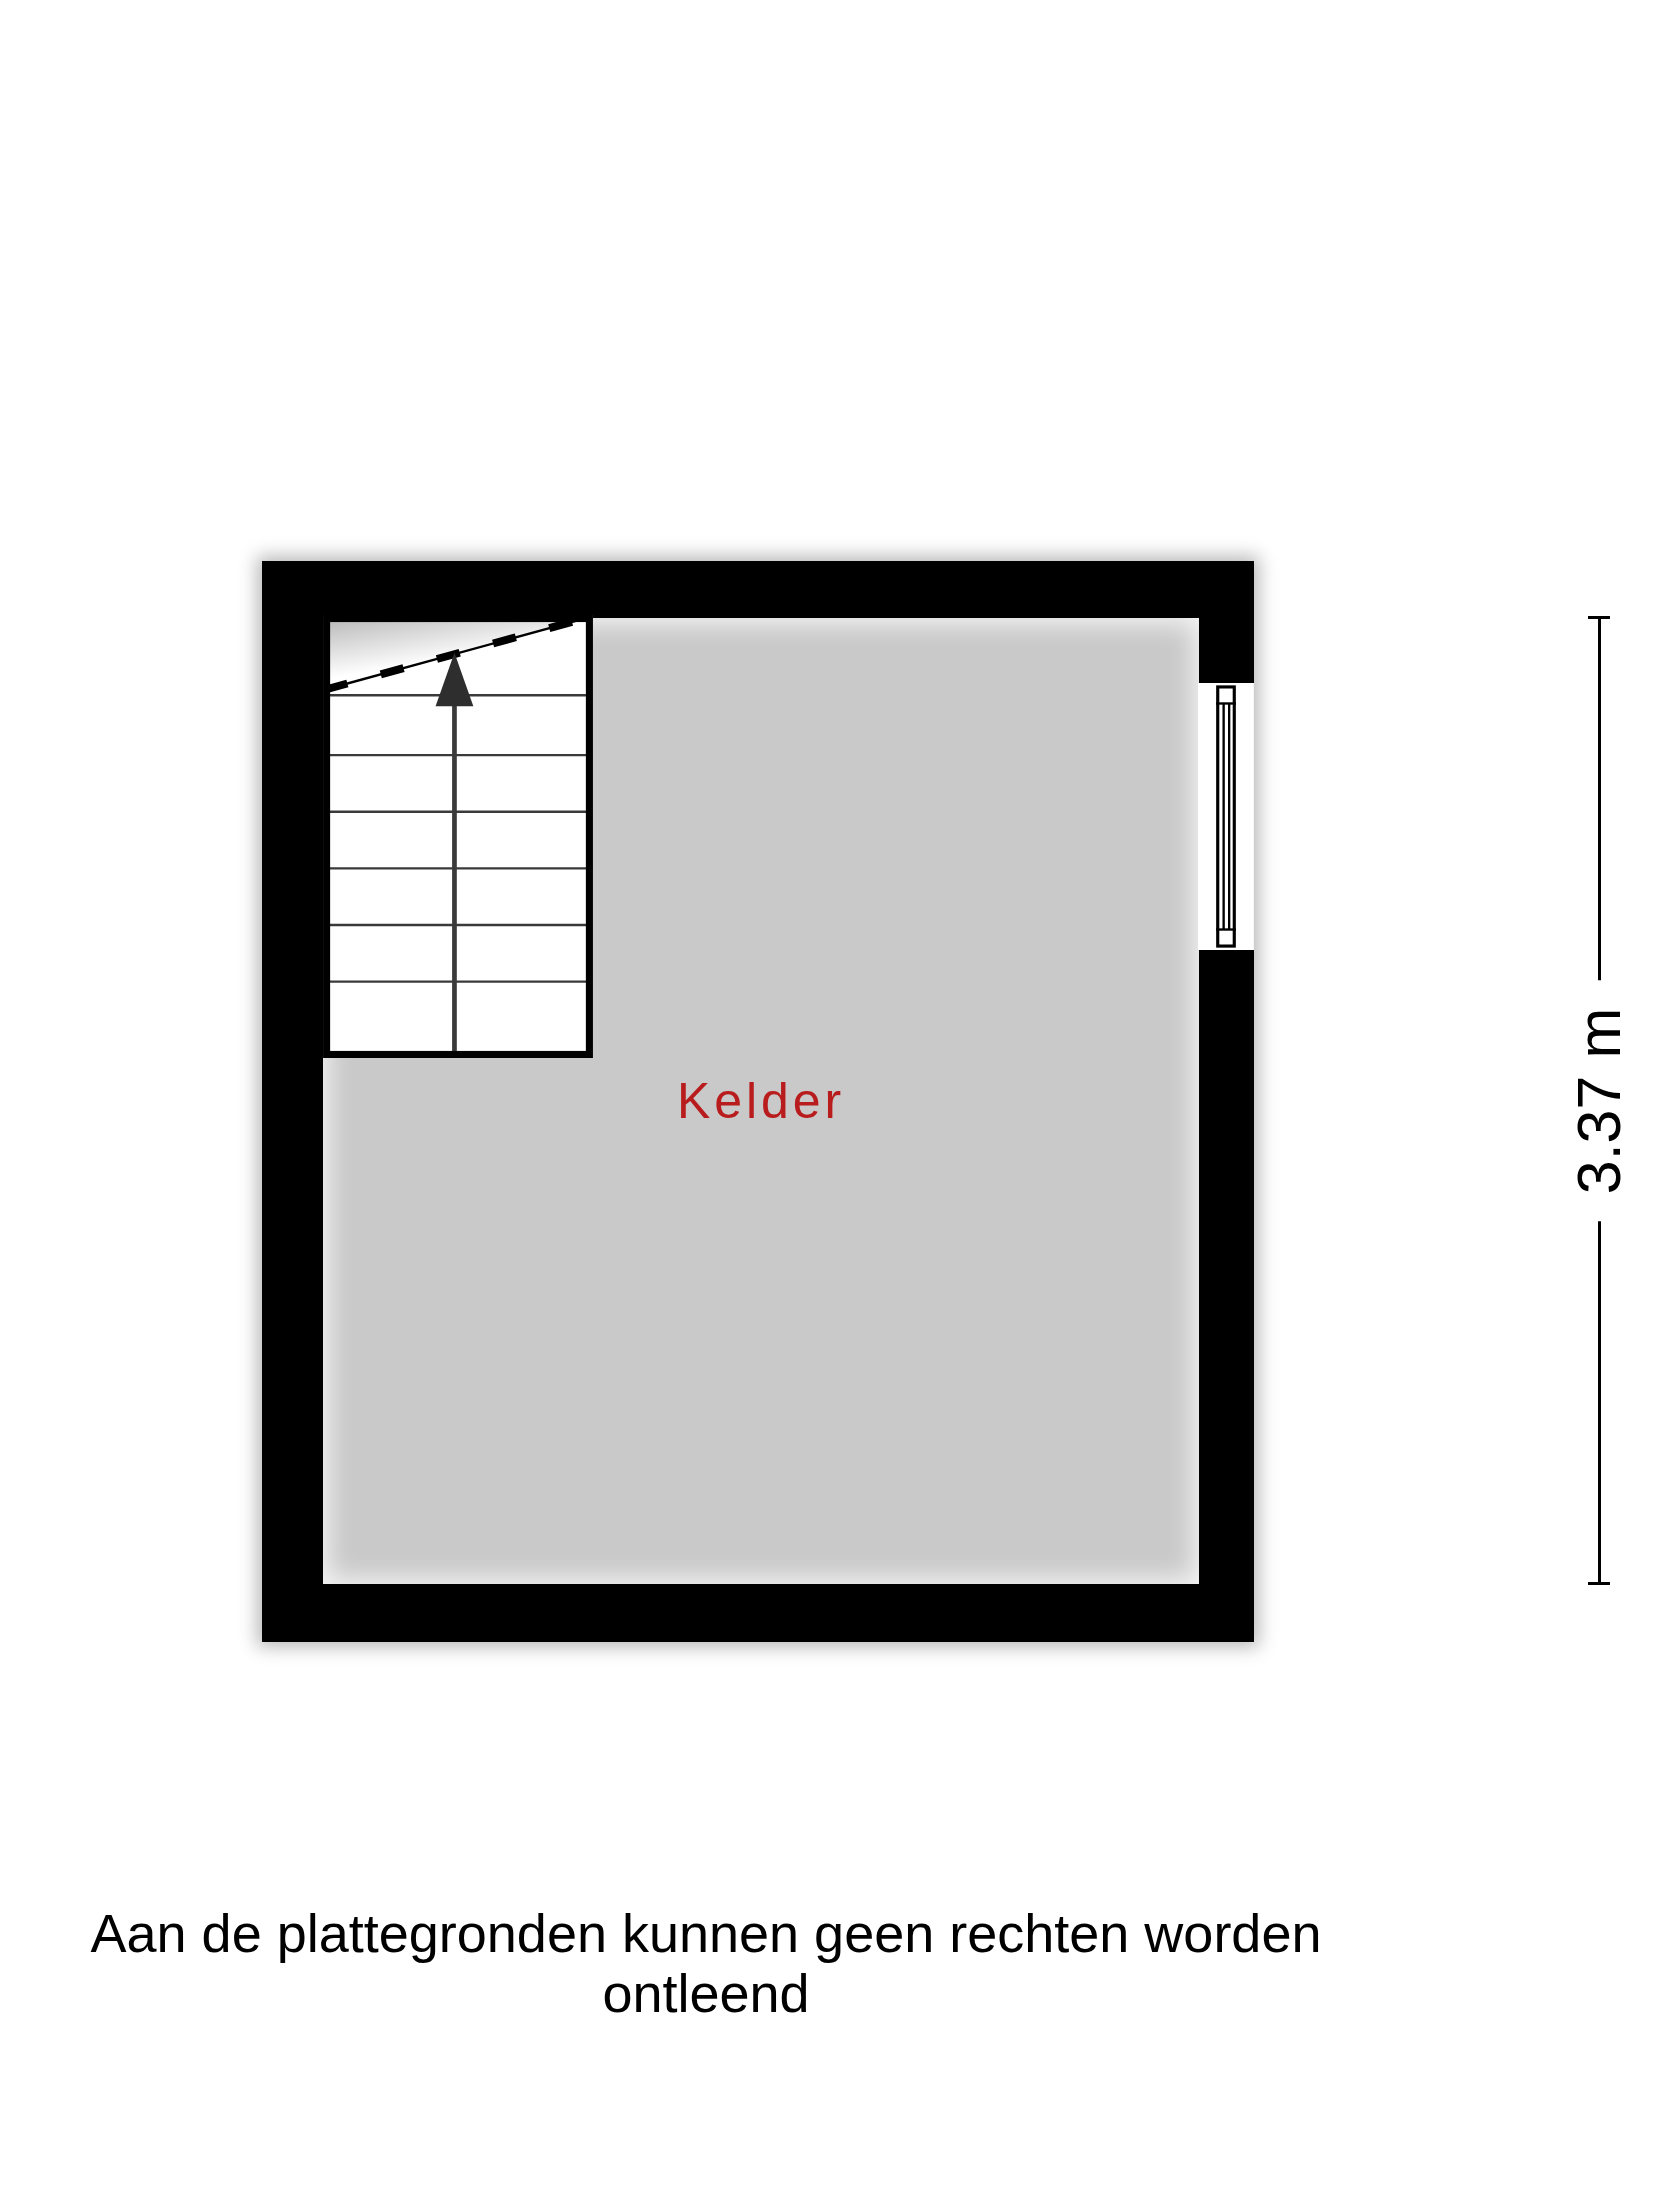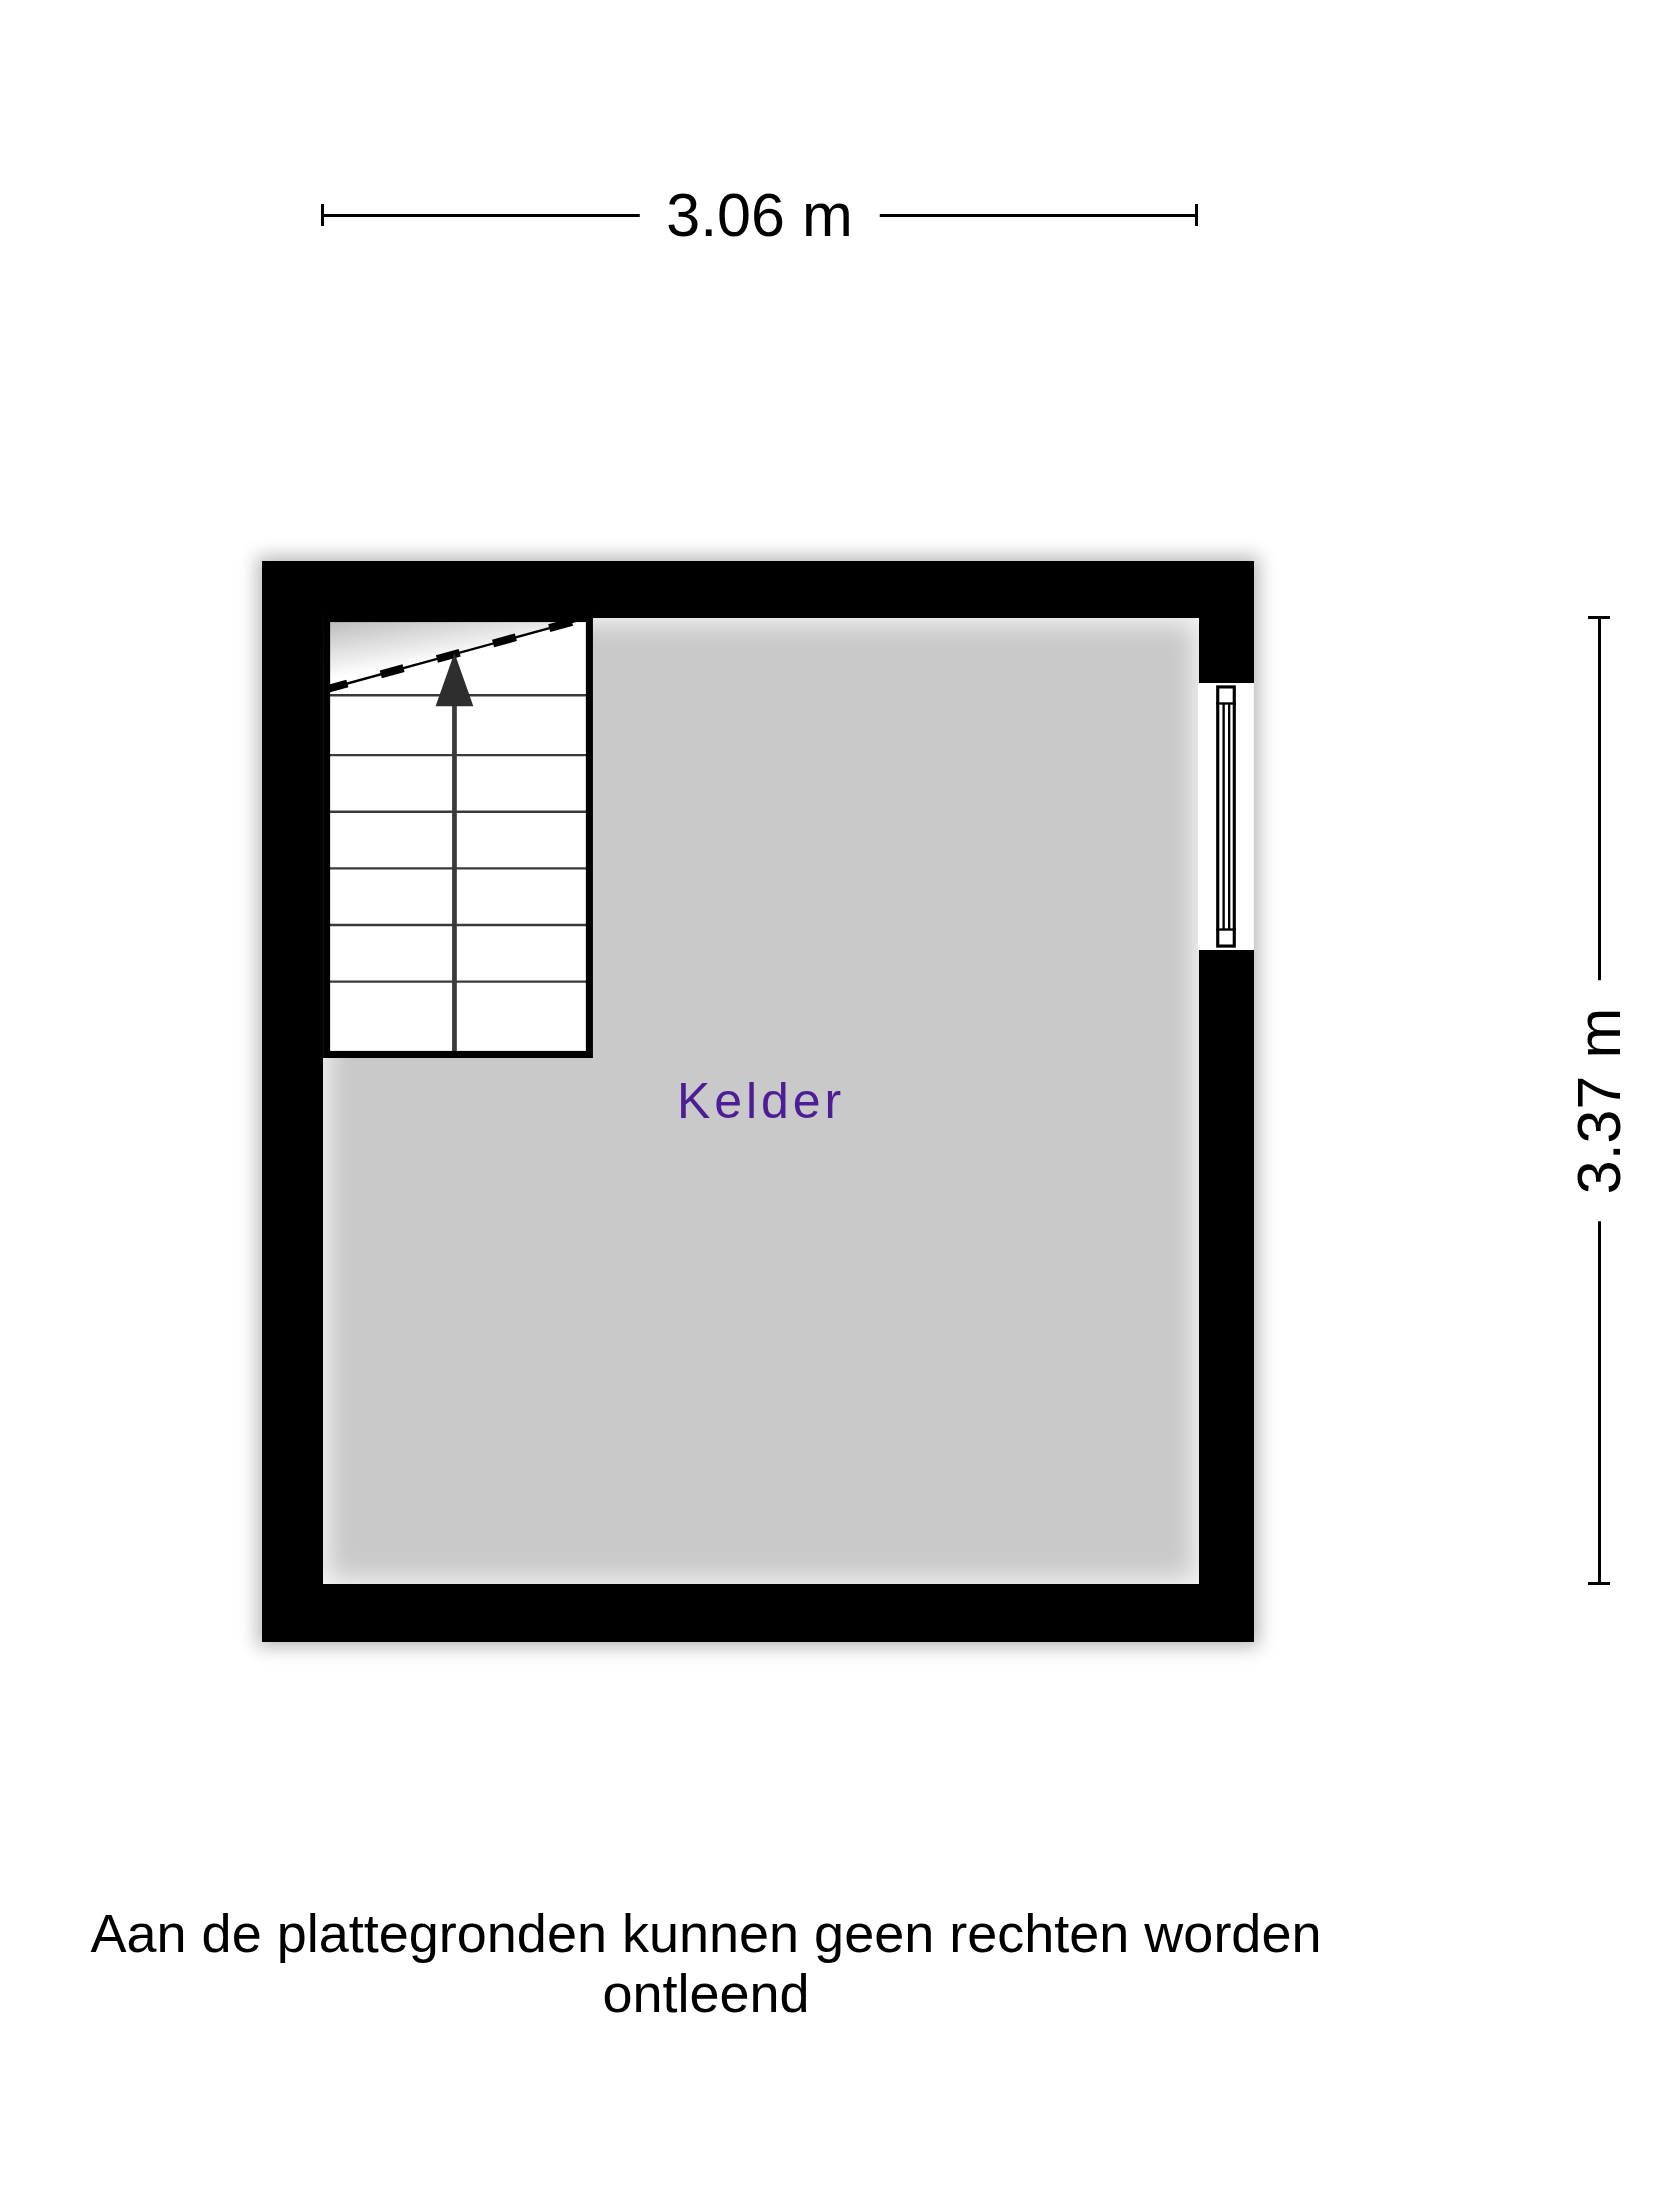--- a/index.html
+++ b/index.html
@@ -15,39 +15,33 @@
   .dim-label{position:absolute;left:50%;top:50%;transform:translate(-50%,-50%);
     background:#ffffff;padding:0 27px;font-size:61px;color:#000;white-space:nowrap;line-height:1;}
   .dim-label.rot{transform:translate(-50%,-50%) rotate(-90deg);}
 
   
   #plan{position:absolute;left:262px;top:561px;width:992px;height:1081px;
     box-shadow:0 0 17.3px 4.7px rgba(0,0,0,0.28);}
   #floor{position:absolute;left:61px;top:57px;width:876px;height:966px;
     box-shadow:inset 0 0 25px 6.3px rgba(255,255,255,0.78);}
   #room-label{position:absolute;left:50%;top:50%;transform:translate(-50%,-50%);
-    font-size:50px;letter-spacing:3.9px;color:#4c1d95;white-space:nowrap;}
+    font-size:50px;letter-spacing:3.9px;color:#b91c1c;white-space:nowrap;}
   #stairs{position:absolute;left:61px;top:54px;width:270px;height:443px;}
   #window{position:absolute;left:936px;top:122px;width:56px;height:267px;}
 
   
   #footer{position:absolute;left:0;width:1412px;top:1903px;text-align:center;
     color:#000;font-size:54px;line-height:60px;}
 </style>
 </head>
 <body>
 
 <div id="canvas">
 
-  <div class="dim" style="left:321px;top:204px;width:877px;height:22px;">
-    <div class="dim-line-h"></div>
-    <div class="tick-v" style="left:0;"></div>
-    <div class="tick-v" style="right:0;"></div>
-    <div class="dim-label">3.06 m</div>
-  </div>
 
   <div class="dim" style="left:1588px;top:616px;width:22px;height:969px;">
     <div class="dim-line-v"></div>
     <div class="tick-h" style="top:0;"></div>
     <div class="tick-h" style="bottom:0;"></div>
     <div class="dim-label rot">3.37 m</div>
   </div>
 
   <div id="plan" style="background-color: rgb(0, 0, 0);">
 

